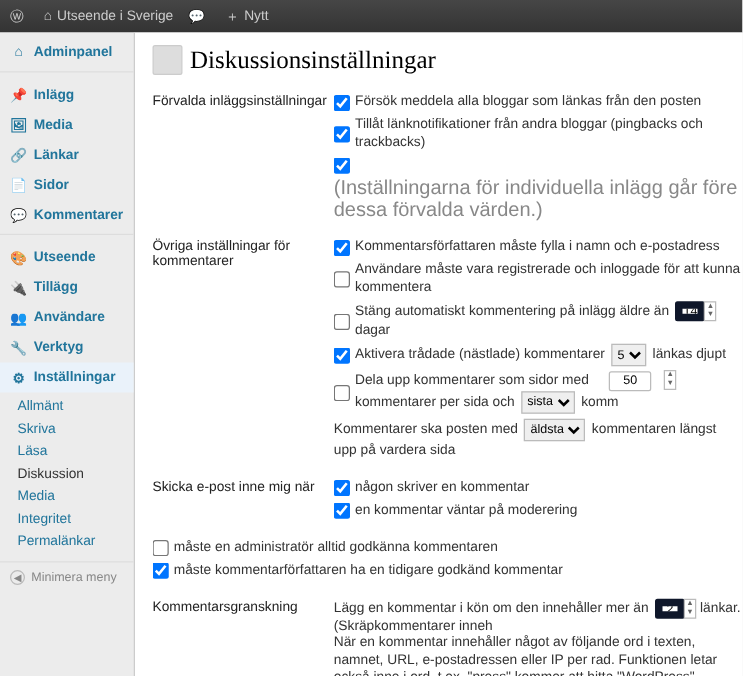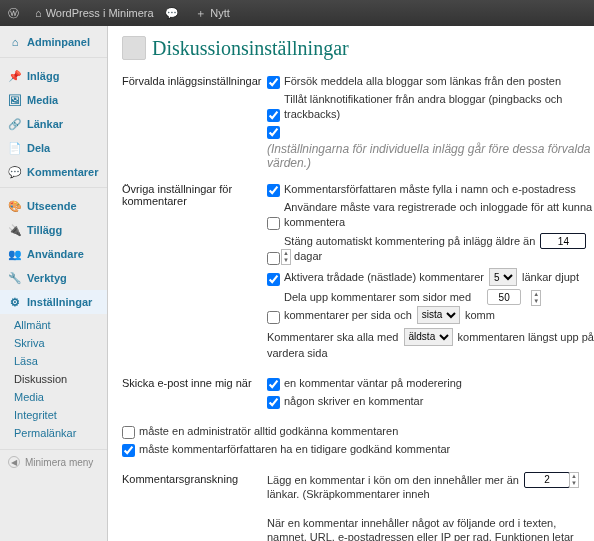--- a/index.html
+++ b/index.html
@@ -12,44 +12,44 @@
 .menu-item{display:flex;align-items:center;padding:5px 8px;color:#21759b;cursor:pointer;font-weight:bold;font-size:11px}
 .menu-item .mi{width:14px;height:14px;margin-right:5px;display:flex;align-items:center;justify-content:center}
 .menu-sep{height:4px;border-top:1px solid #ddd;margin:3px 0}
 .menu-item.current{background:#eaf2fa}
 .submenu{padding:2px 0 4px 0}
 .submenu a{display:block;padding:3px 8px 3px 14px;color:#21759b;text-decoration:none;font-size:11px;cursor:pointer}
 .submenu a.active{color:#333;font-weight:normal}
 .collapse{display:flex;align-items:center;padding:6px 8px;color:#888;font-size:10px;cursor:pointer;border-top:1px solid #ddd;margin-top:3px}
 .collapse .arr{width:12px;height:12px;border:1px solid #bbb;border-radius:8px;margin-right:5px;display:flex;align-items:center;justify-content:center;font-size:8px}
 .content{flex:1;background:#fff;padding:10px 0 10px 14px;overflow:hidden}
-h2{font-family:Georgia,serif;font-weight:normal;font-size:20px;color:#0f766e;margin-bottom:14px;display:flex;align-items:center}
+h2{font-family:Georgia,serif;font-weight:normal;font-size:20px;color:#000000;margin-bottom:14px;display:flex;align-items:center}
 h2 .hicon{width:24px;height:24px;margin-right:6px;background:#ddd;border:1px solid #ccc;border-radius:2px}
 .form-row{display:flex;margin-bottom:12px;font-size:11px}
 .form-row .lbl{width:145px;color:#222;padding-top:1px}
 .form-row .fields{flex:1}
-.chk{display:flex;align-items:flex-end;margin-bottom:3px;line-height:15px}
+.chk{display:flex;align-items:center;margin-bottom:3px;line-height:15px}
 .chk input{margin-right:4px;margin-top:1px}
-.note{color:#888;font-style:italic;font-size:12px;margin-top:2px}
-input[type=text].tiny{width:46px;height:16px;font-size:10px;text-align:center;border:1px solid #0f172a;border-radius:2px;margin:0 2px}
+.note{color:#888;font-size:16px;margin-top:2px}
+input[type=text].tiny{width:24px;height:16px;font-size:10px;text-align:center;border:6px solid #0f172a;border-radius:2px;margin:0 2px}
 input[type=text].sm{width:34px;height:16px;font-size:10px;text-align:center;border:1px solid #bbb;border-radius:2px;margin:0 13px}
 select.sm{height:18px;font-size:10px;border:1px solid #bbb;margin:0 2px}
 .spin{display:inline-flex;flex-direction:column;width:10px;height:16px;border:1px solid #bbb;vertical-align:middle;margin-left:-3px}
 .spin span{flex:1;font-size:6px;text-align:center;line-height:7px;color:#666}
 </style>
 </head>
 <body>
 
 <div class="adminbar">
   <div class="ab-item">
       <span class="glyph">ⓦ</span>
     </div>
   <div class="ab-item">
       <span class="glyph">⌂</span>
-      <span>WordPress i Minimera</span>
+      <span>Utseende i Sverige</span>
     </div>
   <div class="ab-item">
       <span class="glyph">💬</span>
     </div>
   <div class="ab-item">
       <span class="glyph">＋</span>
       <span>Nytt</span>
     </div>
 </div>
 
@@ -67,21 +67,21 @@
     <div class="menu-item">
         <span class="mi">🖼</span>
         <span>Media</span>
       </div>
     <div class="menu-item">
         <span class="mi">🔗</span>
         <span>Länkar</span>
       </div>
     <div class="menu-item">
         <span class="mi">📄</span>
-        <span>Dela</span>
+        <span>Sidor</span>
       </div>
     <div class="menu-item">
         <span class="mi">💬</span>
         <span>Kommentarer</span>
       </div>
     <div class="menu-sep"></div>
     <div class="menu-item">
         <span class="mi">🎨</span>
         <span>Utseende</span>
       </div>
@@ -153,66 +153,66 @@
           </label>
         <label class="chk">
             <input type="checkbox" style="">
             <span><span>Stäng automatiskt kommentering på inlägg äldre än</span> <input type="text" class="tiny" value="14" style=""><span class="spin">
                 <span>▲</span>
                 <span>▼</span>
               </span> <span>dagar</span></span>
           </label>
         <label class="chk">
             <input type="checkbox" checked="" style="">
-            <span><span>Aktivera trådade (nästlade) kommentarer</span> <select class="sm"><option>5</option></select> <span>länkar djupt</span></span>
+            <span><span>Aktivera trådade (nästlade) kommentarer</span> <select class="sm"><option>5</option></select> <span>länkas djupt</span></span>
           </label>
         <label class="chk">
             <input type="checkbox" style="">
             <span><span>Dela upp kommentarer som sidor med</span> <input type="text" class="sm" value="50" style=""><span class="spin">
                 <span>▲</span>
                 <span>▼</span>
               </span> <span>kommentarer per sida och</span> <select class="sm"><option>sista</option></select> <span>komm</span></span>
           </label>
         <div class="chk" style="margin-top:4px">
-            <span><span>Kommentarer ska alla med</span> <select class="sm"><option>äldsta</option></select> <span>kommentaren längst upp på vardera sida</span></span>
+            <span><span>Kommentarer ska posten med</span> <select class="sm"><option>äldsta</option></select> <span>kommentaren längst upp på vardera sida</span></span>
           </div>
       </div>
     </div>
 
     <div class="form-row">
       <div class="lbl">Skicka e-post inne mig när</div>
       <div class="fields">
         <label class="chk">
             <input type="checkbox" checked="" style="">
+            <span>någon skriver en kommentar</span>
+          </label>
+        <label class="chk">
+            <input type="checkbox" checked="" style="">
             <span>en kommentar väntar på moderering</span>
           </label>
-        <label class="chk">
-            <input type="checkbox" checked="" style="">
-            <span>någon skriver en kommentar</span>
-          </label>
       </div>
     </div>
 
     <div class="form-row">
       <div class="fields">
         <label class="chk">
             <input type="checkbox" style="">
             <span>måste en administratör alltid godkänna kommentaren</span>
           </label>
         <label class="chk">
             <input type="checkbox" checked="" style="">
             <span>måste kommentarförfattaren ha en tidigare godkänd kommentar</span>
           </label>
       </div>
     </div>
 
     <div class="form-row">
       <div class="lbl">Kommentarsgranskning</div>
       <div class="fields">
-        <div style="margin-bottom:16px"><span>Lägg en kommentar i kön om den innehåller mer än</span> <input type="text" class="tiny" value="2" style=""><span class="spin">
+        <div style="margin-bottom:0"><span>Lägg en kommentar i kön om den innehåller mer än</span> <input type="text" class="tiny" value="2" style=""><span class="spin">
               <span>▲</span>
               <span>▼</span>
             </span> <span>länkar. (Skräpkommentarer inneh</span></div>
         <div style="line-height:14px">När en kommentar innehåller något av följande ord i texten, namnet, URL, e-postadressen eller IP per rad. Funktionen letar också inne i ord, t.ex. "press" kommer att hitta "WordPress".</div>
 
       </div>
     </div>
 
   </div>
 </div>

